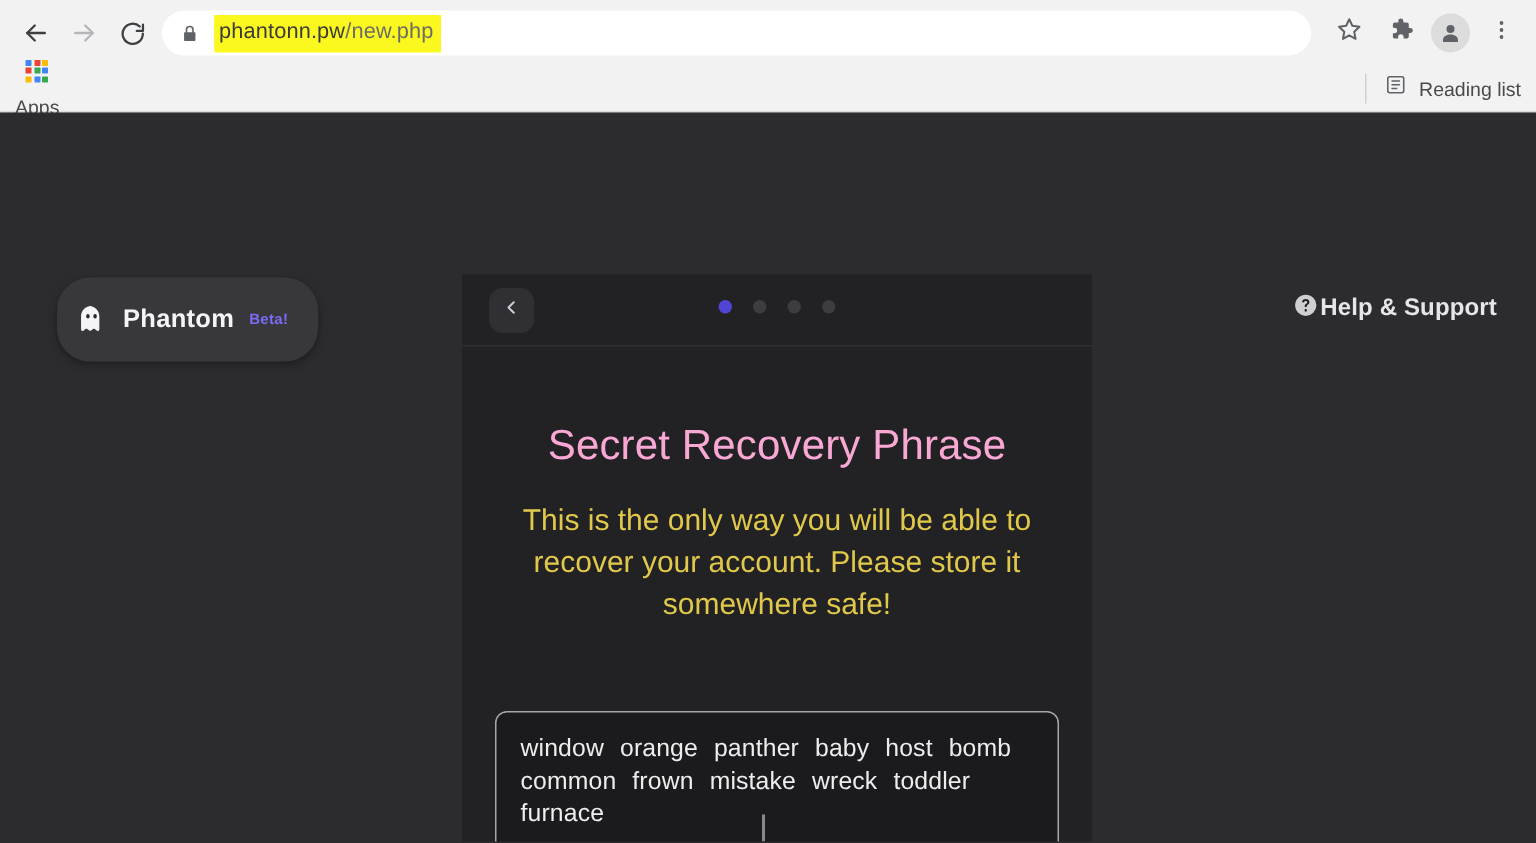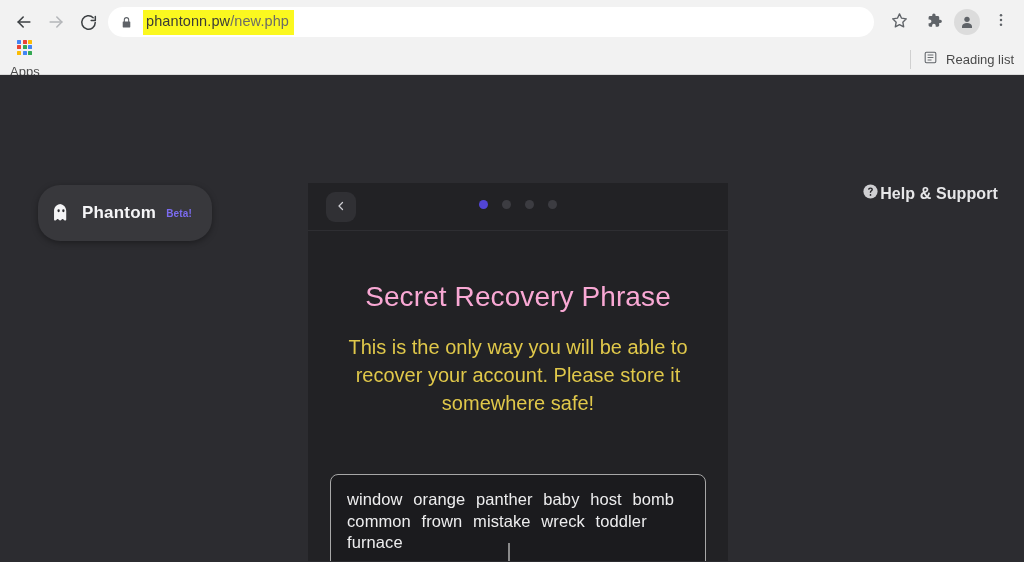--- a/index.html
+++ b/index.html
@@ -127,21 +127,21 @@
   #brand-beta {
     font-size: 10px;
     font-weight: bold;
     color: #7b6bf0;
     letter-spacing: .2px;
   }
 
   
   #help-support {
     position: absolute;
-    right: 26px; top: 108px;
+    right: 26px; top: 120px;
     display: flex;
     align-items: center;
     gap: 1px;
   }
   #help-label {
     font-size: 16px;
     color: #e6e6e8;
     font-weight: 600;
     letter-spacing: .1px;
   }

